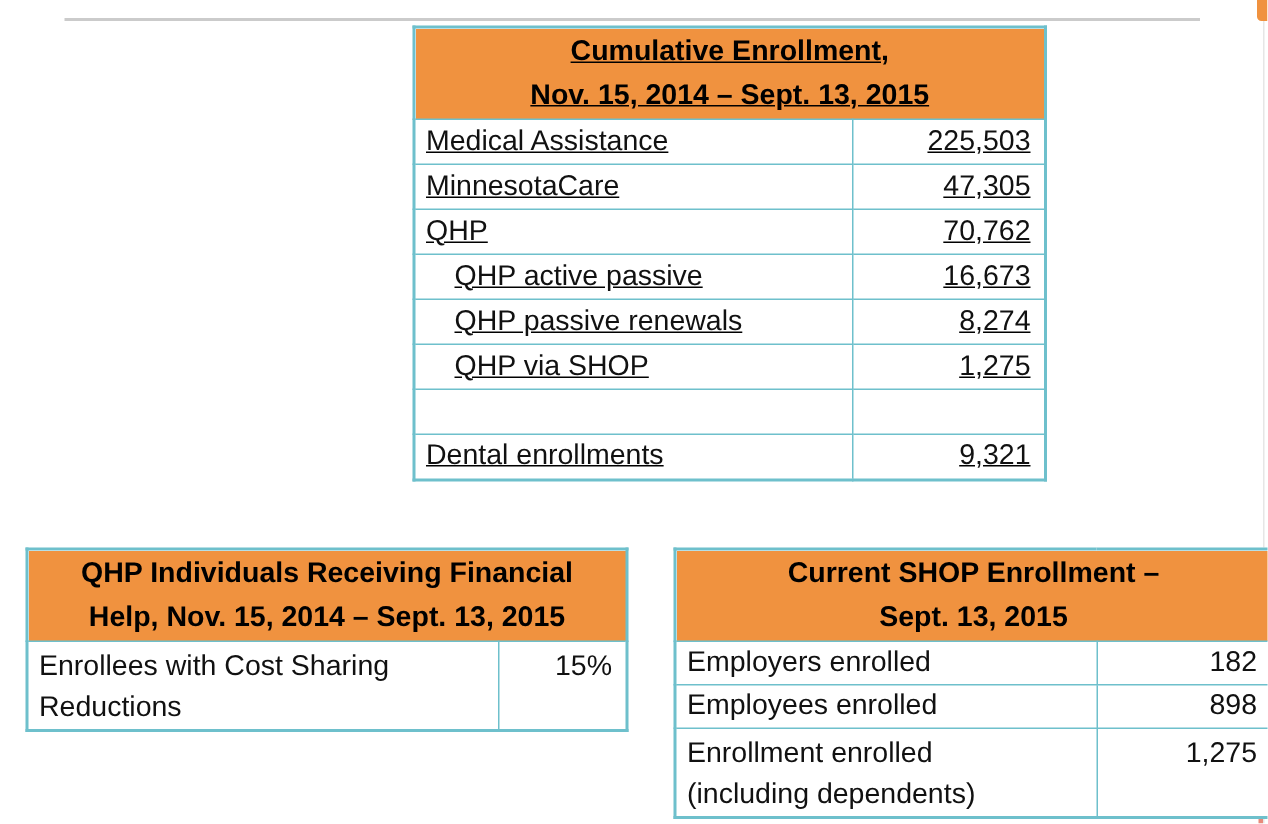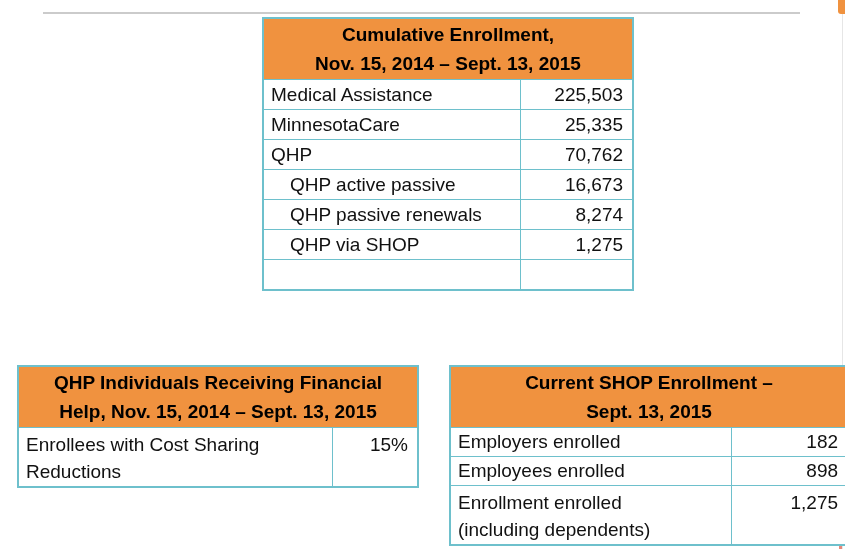--- a/index.html
+++ b/index.html
@@ -41,21 +41,21 @@
     padding: 1px 2px;
     color: #000000;
   }
   td.lbl { text-align: left; padding: 0 4px 0 7px; vertical-align: middle; }
   td.val { text-align: right; padding: 0 9px 0 4px; vertical-align: middle; }
   td.lbl.indent { padding-left: 26px; }
   tr.bold-row td { font-weight: bold; }
   td.top-align { vertical-align: top; padding-top: 3px; line-height: 27px; }
   .line { display: block; }
 
-  #cumulative-wrap { left: 262px; top: 17px; width: 370px; }
+  #cumulative-wrap { left: 275px; top: 17px; width: 423px; text-decoration: underline; }
   #cumulative-wrap tr.data-row { height: 30px; }
   #cumulative-wrap th.tbl-header { height: 60px; }
 
   #financial-wrap { left: 17px; top: 365px; width: 400px; }
   #financial-wrap th.tbl-header { height: 60px; margin-left: 15px; }
   #financial-wrap tr.data-row { height: 59px; }
 
   #shop-wrap { left: 449px; top: 365px; width: 398px; }
   #shop-wrap th.tbl-header { height: 60px; }
   #shop-wrap tr.row-s { height: 29px; }
@@ -82,41 +82,45 @@
         <span class="line">Cumulative Enrollment,</span>
         <span class="line">Nov. 15, 2014 – Sept. 13, 2015</span>
       </th>
     </tr>
     <tr class="data-row">
       <td class="lbl">Medical Assistance</td>
       <td class="val">225,503</td>
     </tr>
     <tr class="data-row">
       <td class="lbl">MinnesotaCare</td>
-      <td class="val">25,335</td>
+      <td class="val">47,305</td>
     </tr>
     <tr class="data-row">
       <td class="lbl">QHP</td>
       <td class="val">70,762</td>
     </tr>
     <tr class="data-row">
       <td class="lbl indent">QHP active passive</td>
       <td class="val">16,673</td>
     </tr>
     <tr class="data-row">
       <td class="lbl indent">QHP passive renewals</td>
       <td class="val">8,274</td>
     </tr>
     <tr class="data-row">
       <td class="lbl indent">QHP via SHOP</td>
       <td class="val">1,275</td>
     </tr>
     <tr class="data-row">
       <td class="lbl"></td>
       <td class="val"></td>
+    </tr>
+    <tr class="data-row">
+      <td class="lbl">Dental enrollments</td>
+      <td class="val">9,321</td>
     </tr>
   </tbody>
     </table>
 </div>
 
 <div id="financial-wrap" class="abs">
   <table class="slide-table">
     <colgroup>
         <col style="width:314px">
         <col style="width:86px">

